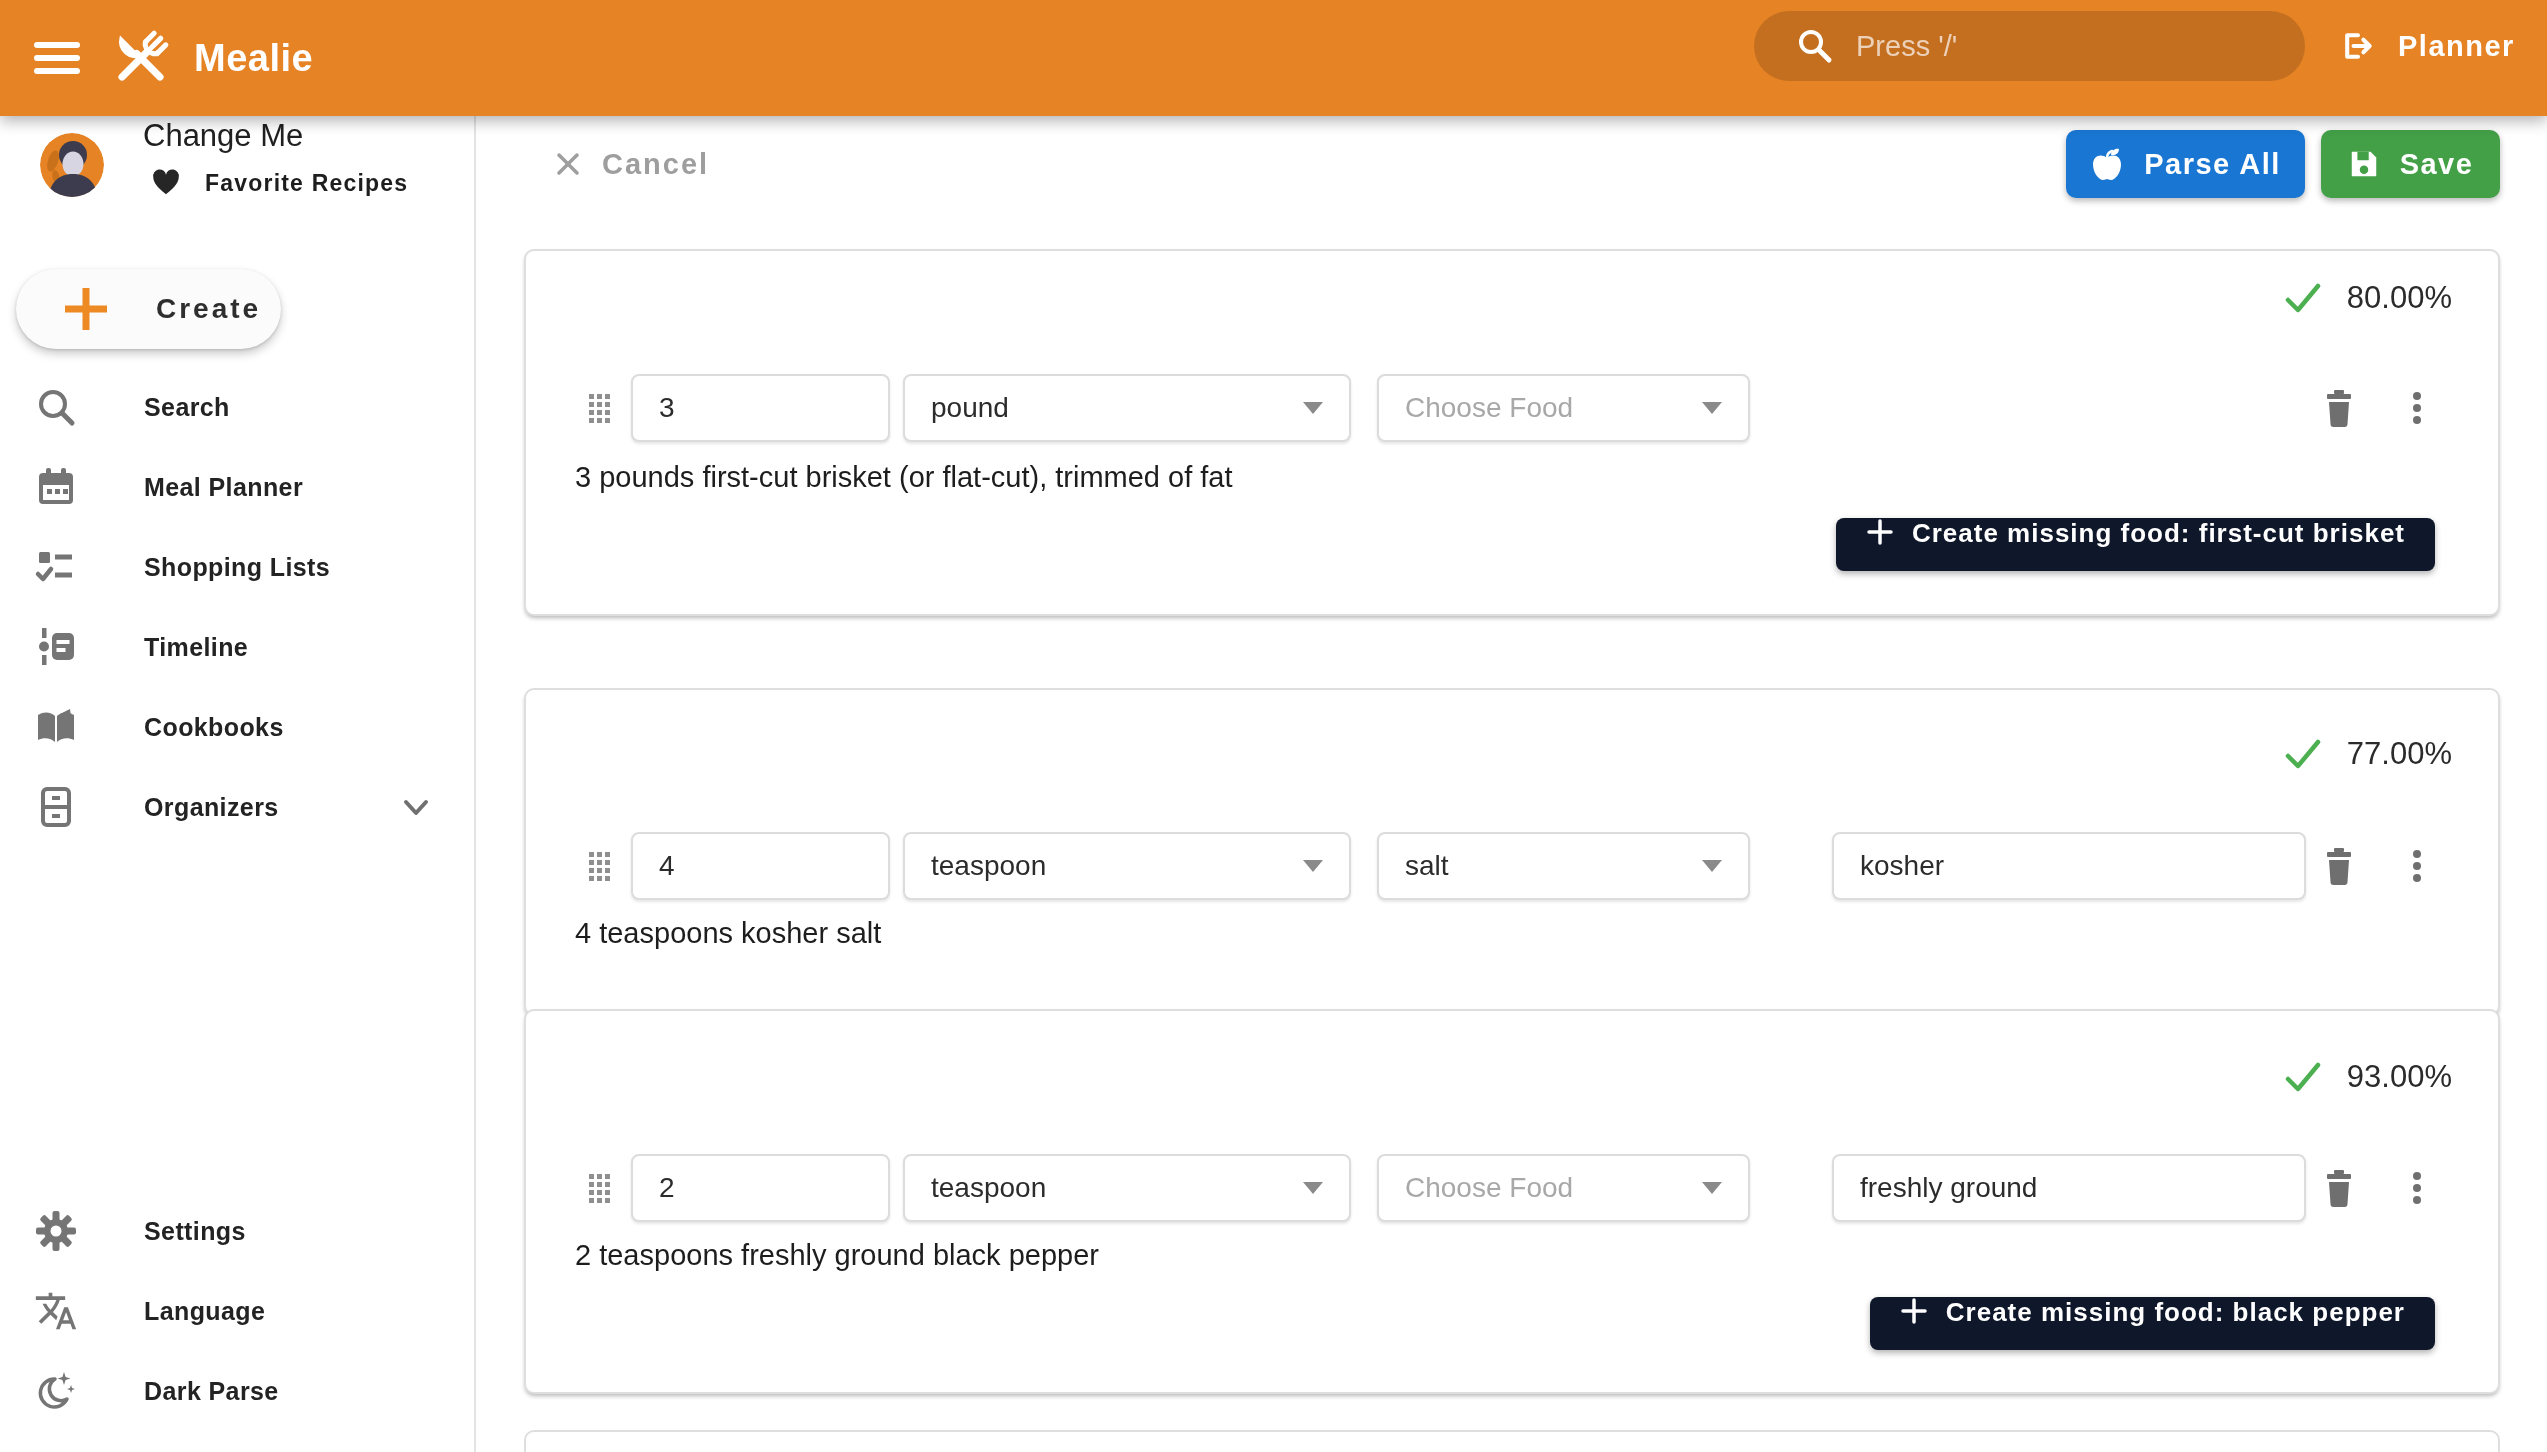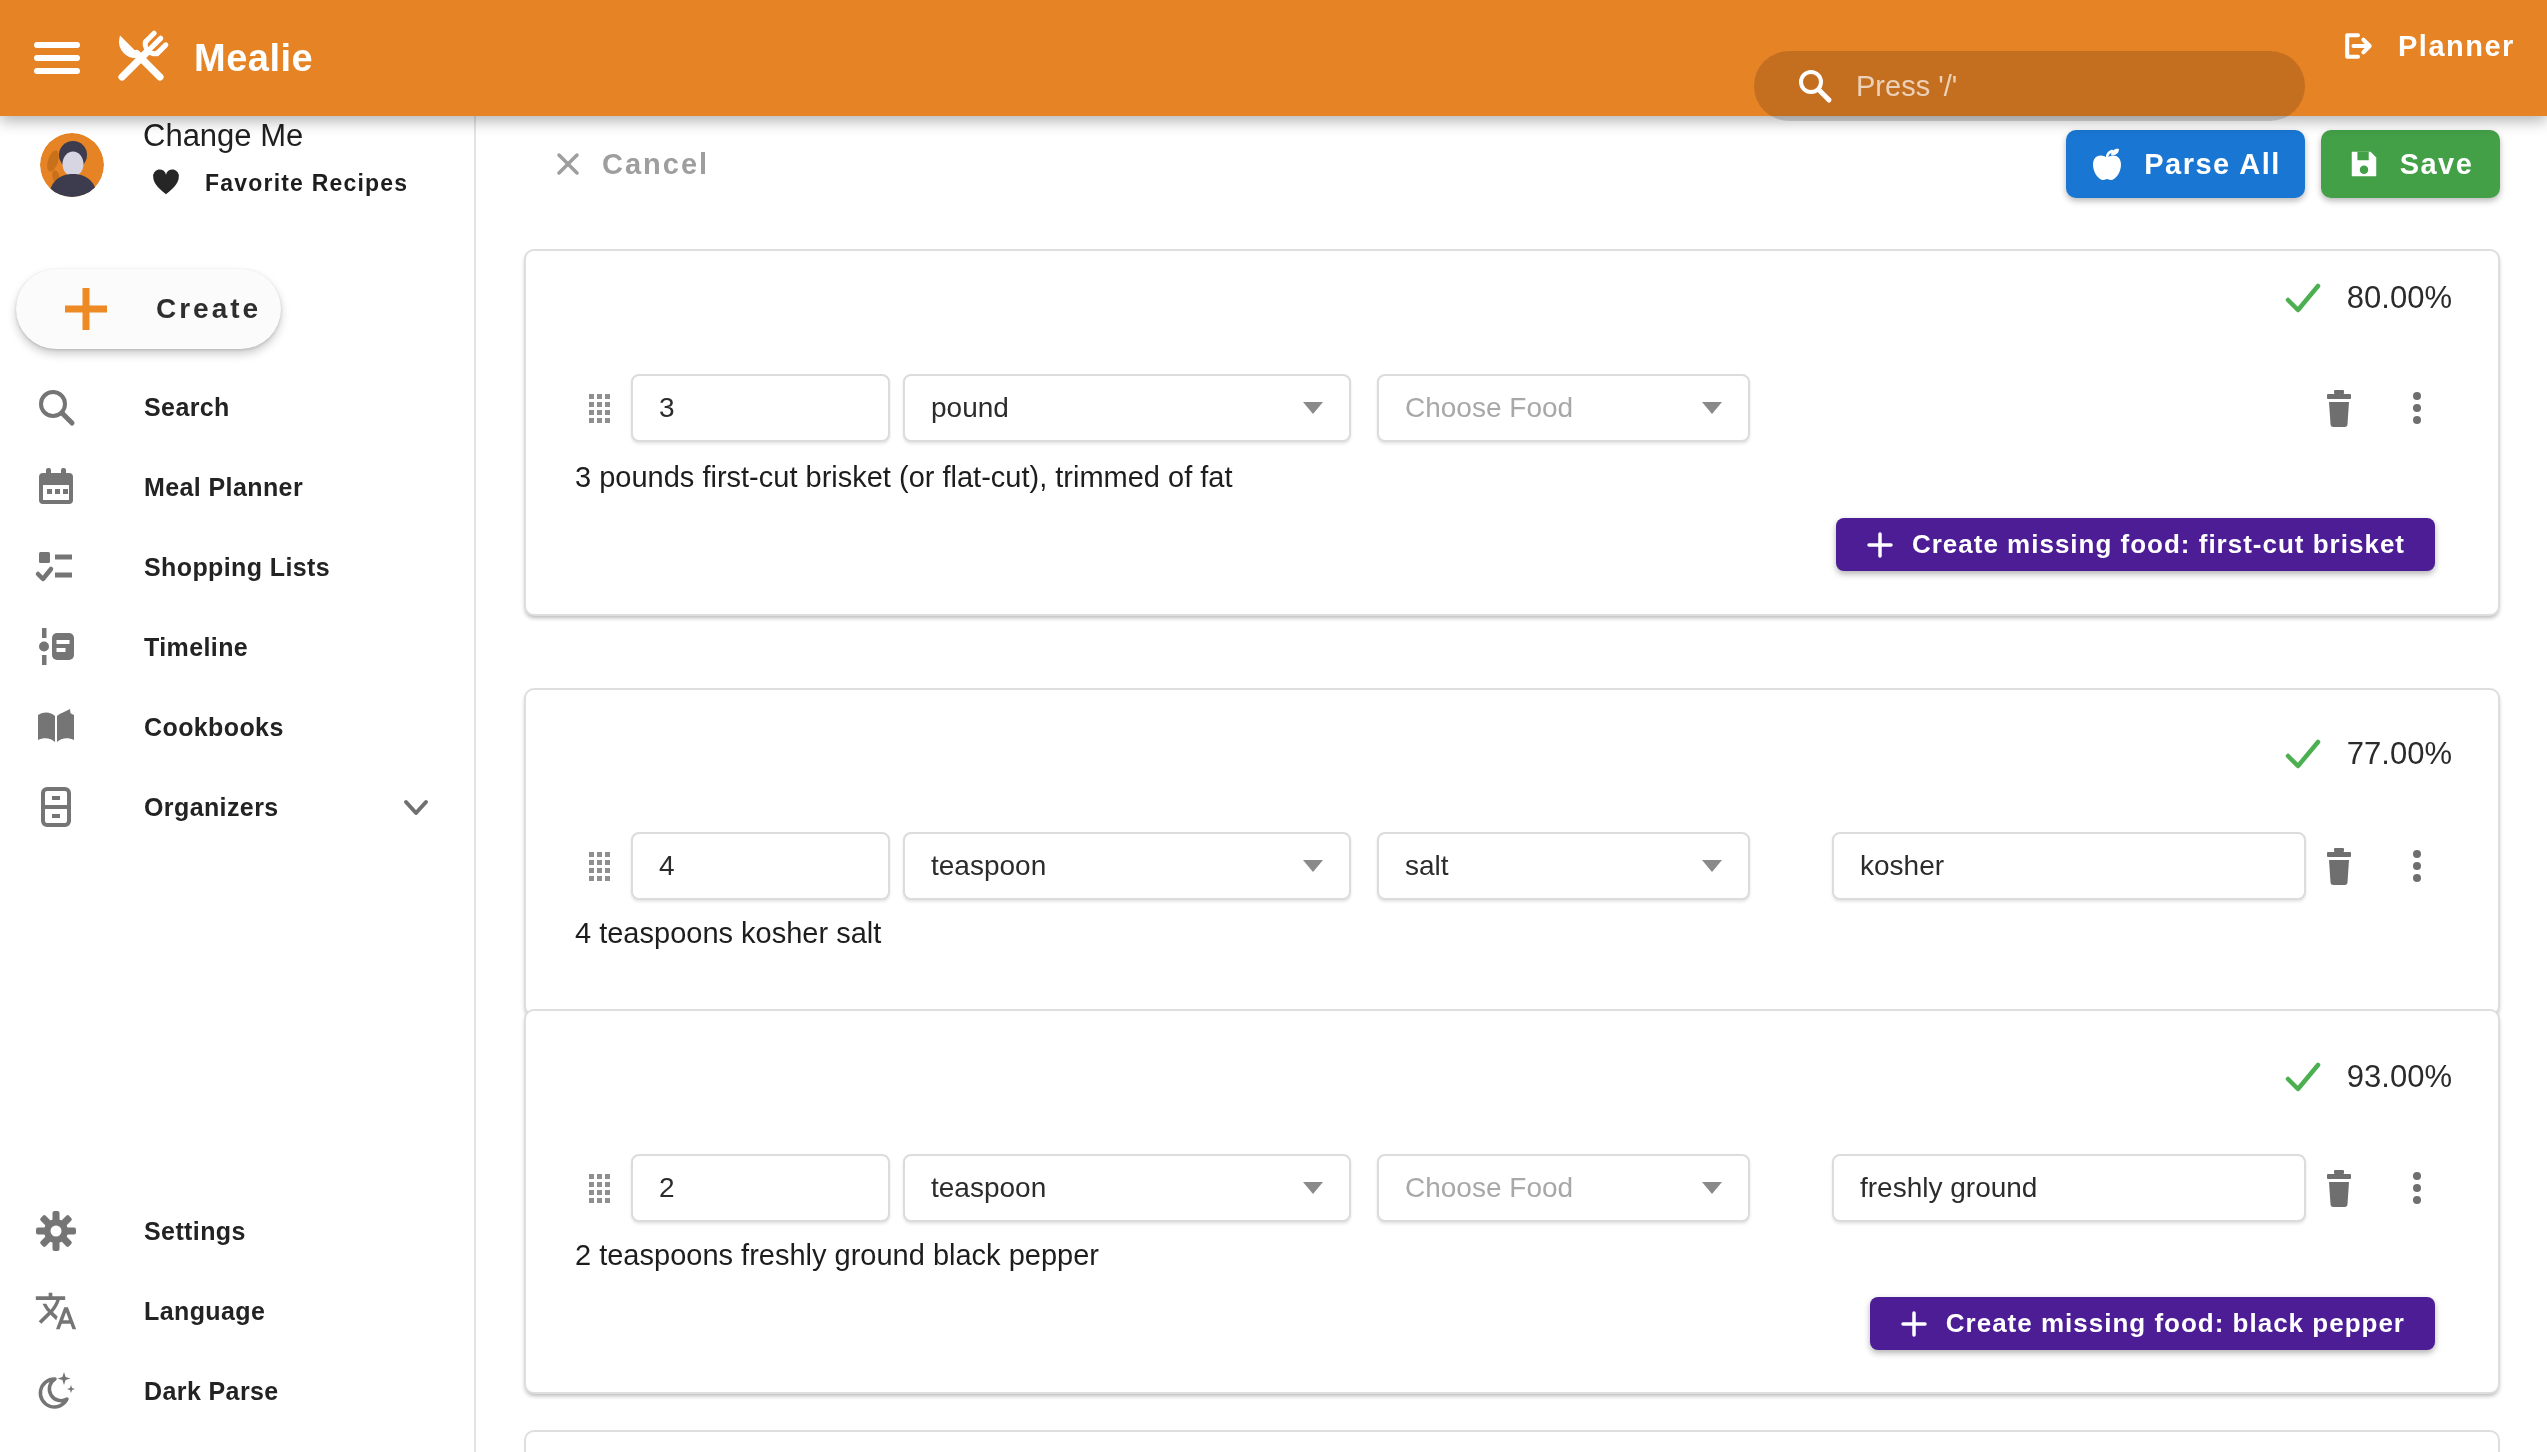--- a/index.html
+++ b/index.html
@@ -15,21 +15,21 @@
     background:#E58325; z-index:30; display:flex; align-items:center;
     box-shadow:0 5px 14px rgba(0,0,0,.30);
   }
   .hamburger { margin-left:34px; width:46px; cursor:pointer; }
   .hamburger span { display:block; height:6px; background:#fff; border-radius:3px; margin:7px 0; }
   .logo { margin-left:28px; display:flex; }
   .app-title { color:#fff; font-size:38px; font-weight:bold; letter-spacing:0.5px; margin-left:20px; }
   .searchbox {
     position:absolute; left:1754px; top:11px; width:551px; height:70px;
     border-radius:35px; background:rgba(0,0,0,.15);
-    display:flex; align-items:center; padding-left:42px; gap:22px; cursor:text;margin-top:40px;
+    display:flex; align-items:center; padding-left:42px; gap:22px; cursor:text;
   }
   .search-placeholder { color:rgba(255,255,255,.68); font-size:29px; }
   .logout {
     position:absolute; left:2328px; top:0; height:92px; padding:0 12px;
     display:flex; align-items:center; gap:22px; cursor:pointer;
     color:#fff; font-size:29px; font-weight:bold; letter-spacing:1.5px;
   }
   
   .sidebar {
     position:absolute; top:92px; left:0; width:476px; bottom:0;
@@ -85,21 +85,21 @@
   .f-note { left:1306px; width:474px; }
   .sel-arrow { margin-left:auto; width:0; height:0; border-left:10px solid transparent;
                border-right:10px solid transparent; border-top:12px solid #8a8a8a; }
   .placeholder { color:#A8A8A8; }
   .row-icon { position:absolute; top:10px; width:48px; height:48px; display:flex;
               align-items:center; justify-content:center; cursor:pointer; }
   .i-trash { left:1789px; }
   .i-kebab { left:1867px; }
   .original { position:absolute; left:49px; font-size:29px; color:#1d1d1d; }
   .create-missing { position:absolute; right:63px; height:53px; border:none; border-radius:8px;
-                    background:#4c1d95; color:#fff; display:flex; align-items:center; gap:18px;
+                    background:#0f172a; color:#fff; display:flex; align-items:flex-start; gap:18px;
                     padding:0 30px; font-size:26px; font-weight:bold; letter-spacing:1px;
                     box-shadow:0 3px 6px rgba(0,0,0,.30); cursor:pointer; font-family:inherit; }
 </style>
 </head>
 <body>
 
 <header class="appbar">
   <div class="hamburger">
       <span></span>
       <span></span>

